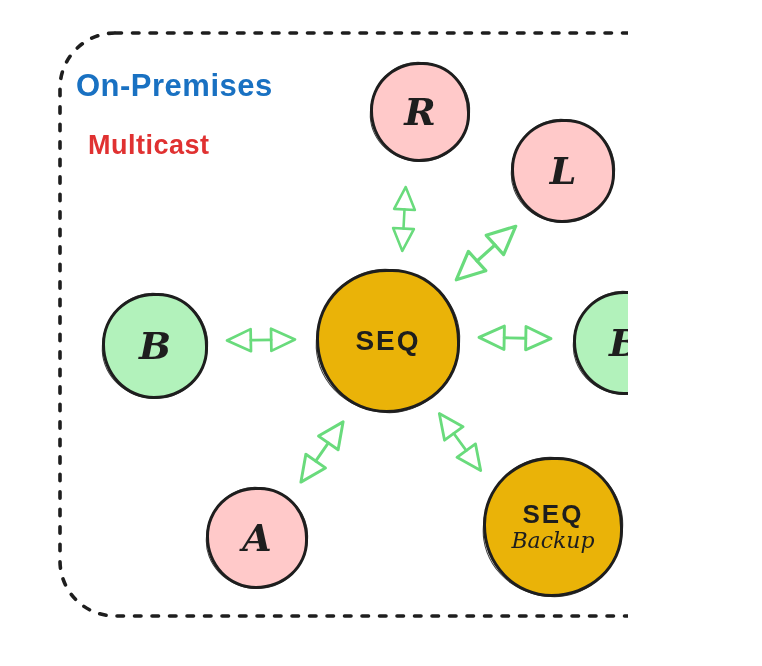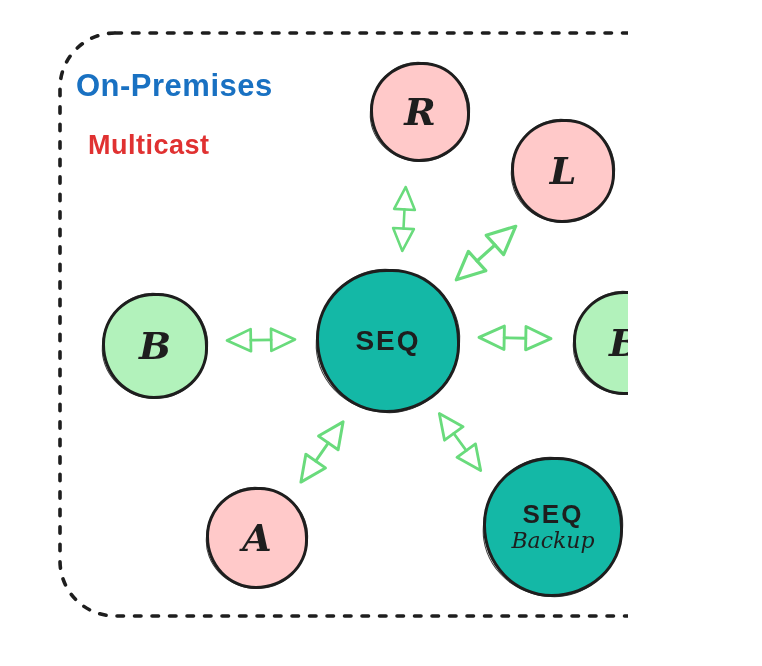--- a/index.html
+++ b/index.html
@@ -44,21 +44,21 @@
     content:"";
     position:absolute;
     inset:-3px;
     border:1.8px solid rgba(30,30,30,0.85);
     border-radius:48% 52% 49% 51% / 52% 48% 53% 47%;
     transform:rotate(4deg);
     pointer-events:none;
   }
   .node.pink{background:#ffc9c9;}
   .node.green{background:#b2f2bb;}
-  .node.blue{background:#14b8a6;}
+  .node.blue{background:#eab308;}
   .node .letter{
     font-family:"DejaVu Serif", serif;
     font-style:italic;
     font-weight:bold;
     font-size:38px;
     line-height:1;
   }
   .node .seq-label{
     font-weight:bold;
     font-size:28px;

